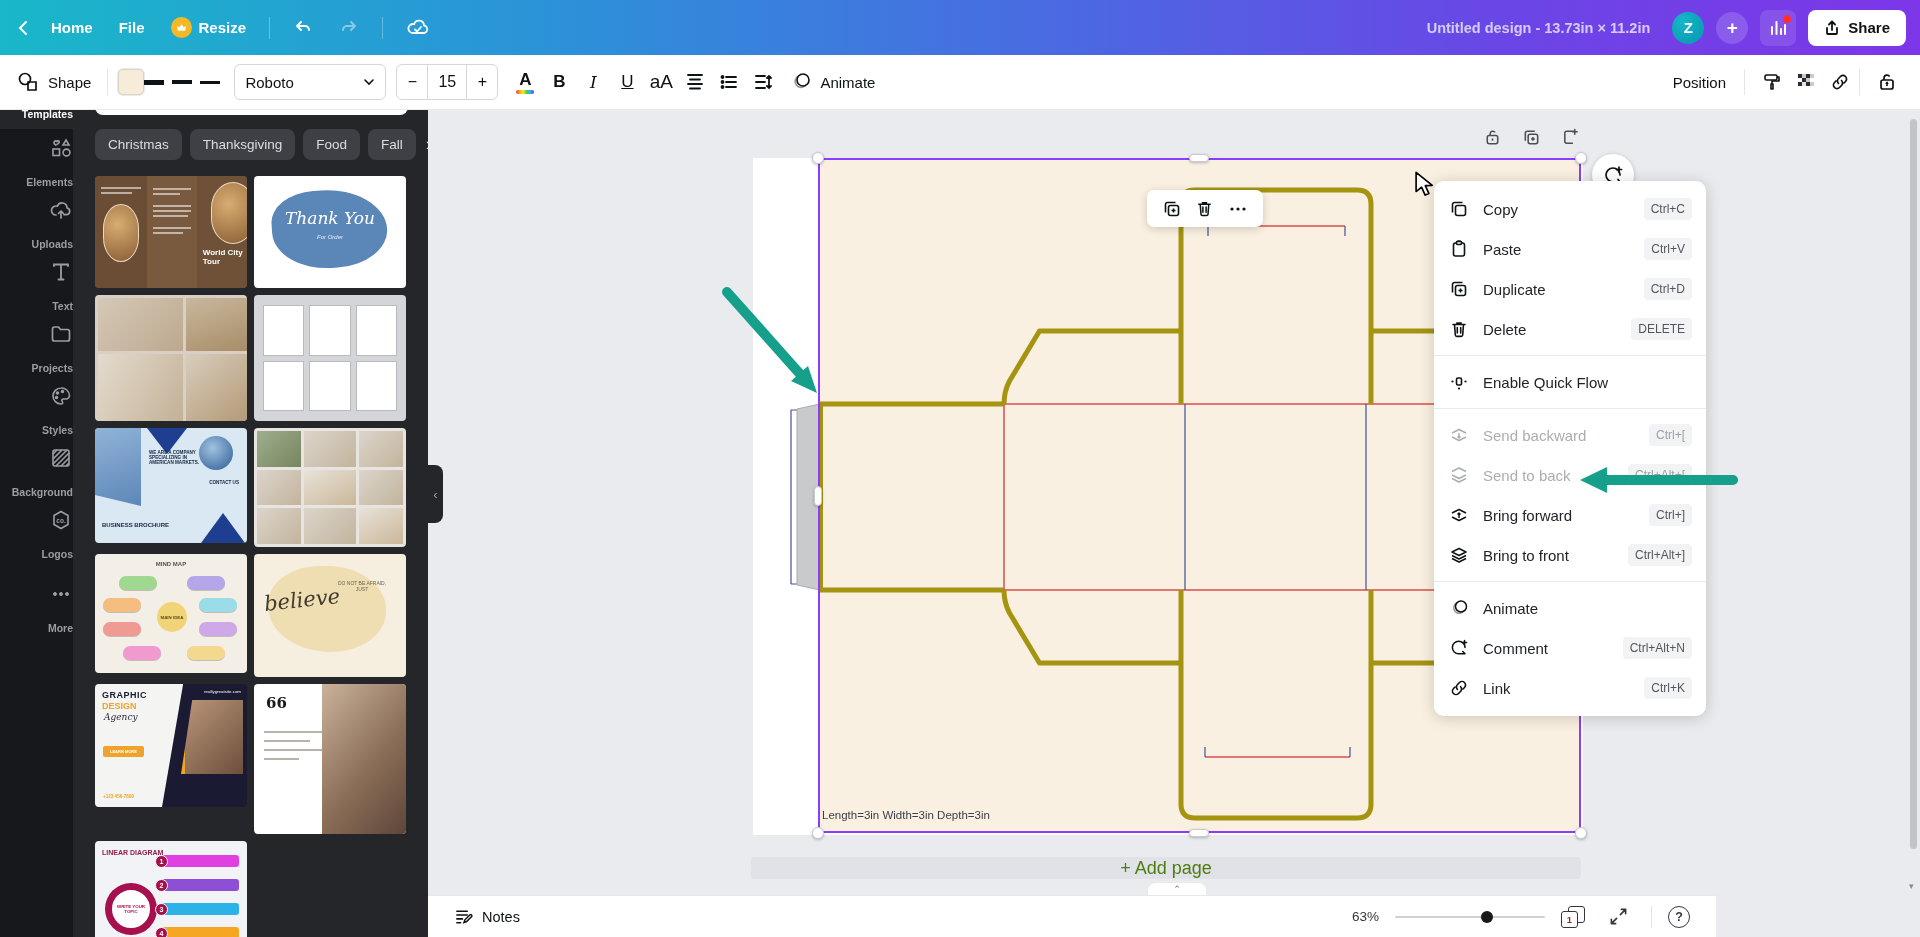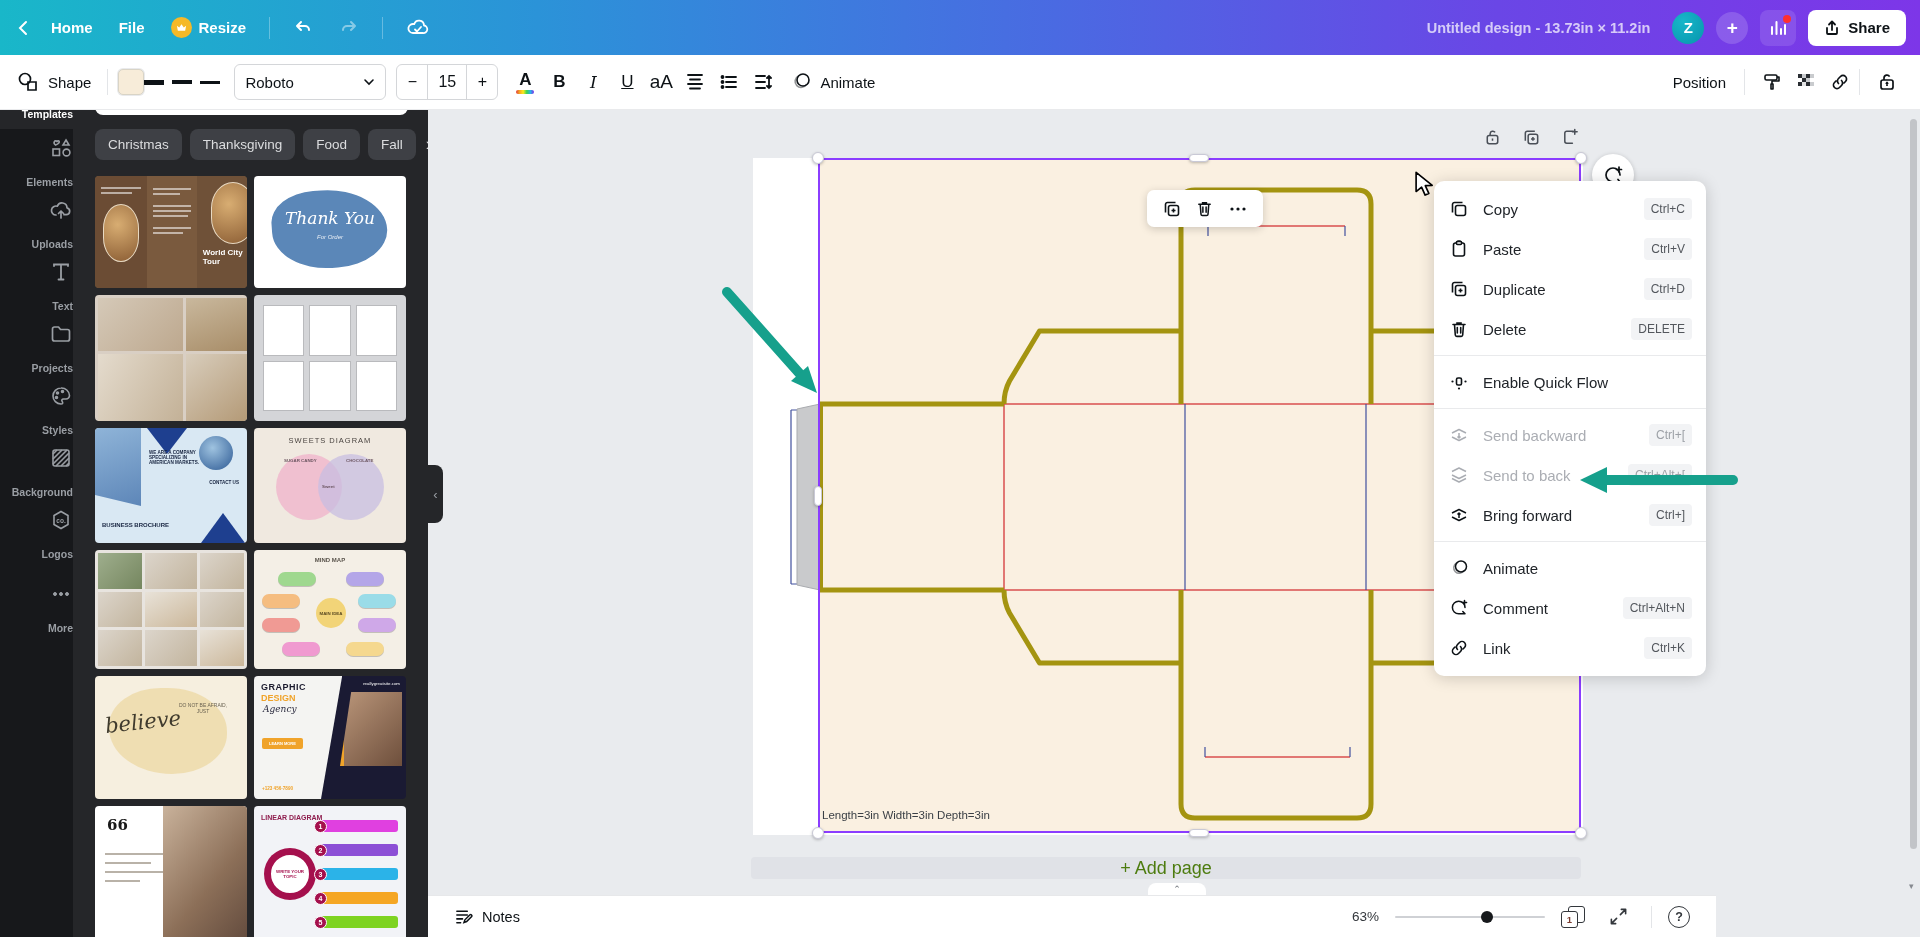--- a/index.html
+++ b/index.html
@@ -473,28 +473,20 @@
 
     <div class="thumb t-biz" style="height:115px">
       <div class="biz-tri1"></div>
       <div class="biz-tri2"></div>
       <div class="biz-tri3"></div>
       <div class="biz-circ"></div>
       <div class="biz-t1">WE ARE A COMPANY SPECIALIZING IN AMERICAN MARKETS.</div>
       <div class="biz-t2">BUSINESS BROCHURE</div>
       <div class="biz-t3">CONTACT US</div>
     </div>
-    <div class="thumb t-venn" style="height:115px">
-      <div class="venn-title">SWEETS DIAGRAM</div>
-      <div class="venn-c1"></div>
-      <div class="venn-c2"></div>
-      <div class="venn-l" style="left:30px;top:30px">SUGAR CANDY</div>
-      <div class="venn-l" style="left:92px;top:30px">CHOCOLATE</div>
-      <div class="venn-l" style="left:68px;top:56px">Sweet</div>
-    </div>
 
     <div class="thumb t-col2" style="height:119px">
       <div class="g1"></div>
         <div></div>
         <div></div>
       <div></div>
         <div class="g5"></div>
         <div></div>
       <div></div>
         <div></div>
@@ -733,20 +725,29 @@
   <div class="mi">
     <span class="mi-icon">
         <svg width="20" height="20" viewBox="0 0 20 20" fill="none" stroke="currentColor" stroke-width="1.5" stroke-linejoin="round">
           <path d="M3 12 L10 15.5 L17 12 M3 8 L10 4.5 L17 8"></path>
           <path d="M10 13 v-5 M8.5 9.5 L10 8 l1.5 1.5"></path>
         </svg>
       </span>
     <span class="mi-label">Bring forward</span>
     <span class="mi-badge">Ctrl+]</span>
   </div>
+  <div class="mi">
+    <span class="mi-icon">
+        <svg width="20" height="20" viewBox="0 0 20 20" fill="none" stroke="currentColor" stroke-width="1.5" stroke-linejoin="round">
+          <path d="M3 13.5 L10 17 L17 13.5 M3 10.5 L10 14 L17 10.5 M3 7 L10 10.5 L17 7 L10 3.5 Z"></path>
+        </svg>
+      </span>
+    <span class="mi-label">Bring to front</span>
+    <span class="mi-badge">Ctrl+Alt+]</span>
+  </div>
   <div class="menu-sep"></div>
   <div class="mi">
     <span class="mi-icon">
         <svg width="20" height="20" viewBox="0 0 20 20" fill="none" stroke="currentColor" stroke-width="1.5">
           <circle cx="12" cy="8.5" r="5.5"></circle>
           <path d="M7.5 5 a5.5 5.5 0 1 0 7.5 7.5" opacity=".45"></path>
         </svg>
       </span>
     <span class="mi-label">Animate</span>
   </div>

